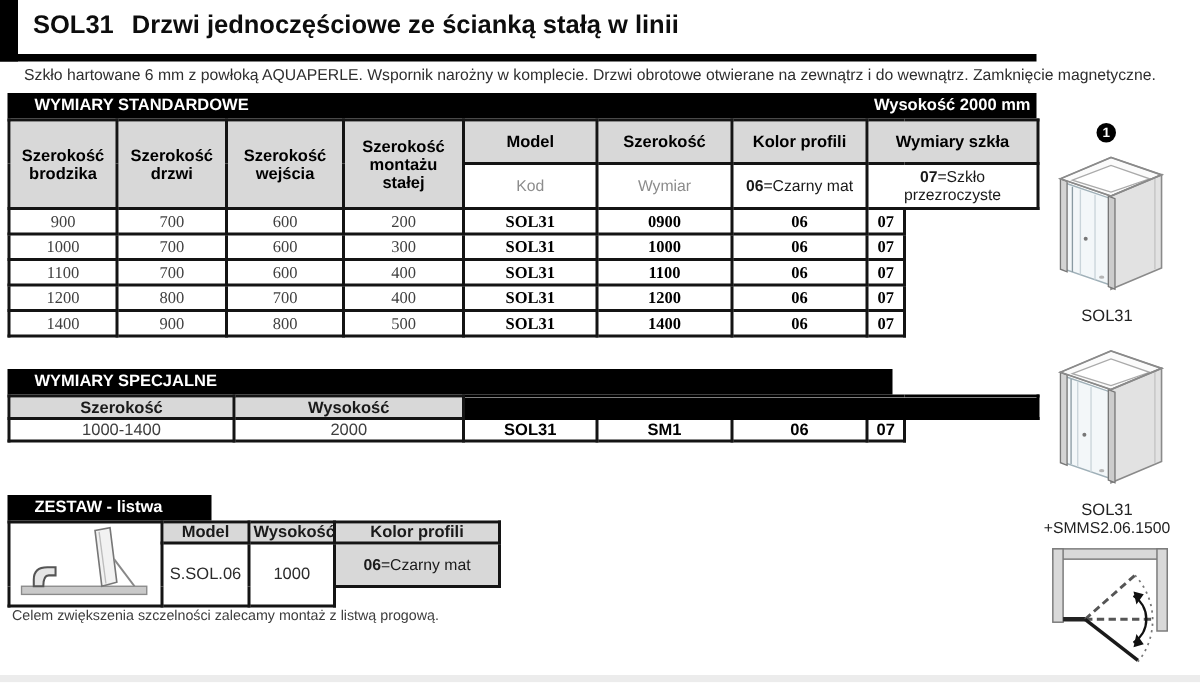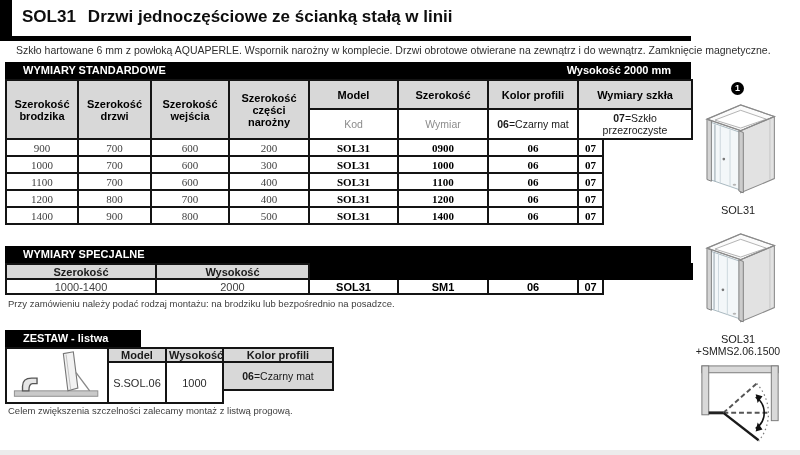--- a/index.html
+++ b/index.html
@@ -10,23 +10,23 @@
   
   .corner-bar{position:absolute;left:0;top:0;width:12px;height:41px;background:#000;}
   .title-underline{position:absolute;left:0;top:36px;width:691px;height:5px;background:#000;}
   .title{position:absolute;left:22px;top:7px;margin:0;font-size:17px;font-weight:bold;color:#0d0d0d;white-space:nowrap;}
   .title .tcode{margin-right:12px;}
   .subtitle{position:absolute;left:16px;top:44px;margin:0;font-size:10.5px;color:#2e2e2e;white-space:nowrap;}
   
   .band{position:absolute;left:5px;height:17px;background:#000;color:#fff;font-size:11px;font-weight:bold;
         line-height:17px;padding-left:18px;box-sizing:border-box;}
   .band-std{top:62px;width:686px;}
-  .band-spec{top:246px;width:686px;}
+  .band-spec{top:246px;width:590px;}
   .band-zestaw{top:330px;width:136px;}
-  .band-right{position:absolute;right:20px;top:0;}
+  .band-right{position:absolute;right:4px;top:0;}
   
   table.tbl{position:absolute;border-collapse:collapse;table-layout:fixed;left:5px;}
   table.tbl td,table.tbl th{border:2px solid #141414;padding:0 2px;text-align:center;vertical-align:middle;
         font-size:11px;overflow:hidden;}
   .main-tbl{top:79px;width:686px;}
   .main-tbl th.gh{background:#d8d8d8;font-weight:bold;color:#000;height:27px;line-height:12px;}
   .main-tbl .hrow2 td{height:28px;font-size:10.5px;background:#fff;font-weight:normal;}
   .main-tbl .graytext{color:#8c8c8c;text-align:center;}
   .main-tbl .drow td{height:15px;font-family:Liberation Serif, serif;}
   td.num{color:#3f3f3f;font-weight:normal;}
@@ -87,21 +87,21 @@
         <col style="width:90px">
         <col style="width:90px">
         <col style="width:25px">
         <col style="width:89px">
     </colgroup>
     <tbody>
       <tr>
         <th class="gh" rowspan="2">Szerokość brodzika</th>
         <th class="gh" rowspan="2">Szerokość drzwi</th>
         <th class="gh" rowspan="2">Szerokość wejścia</th>
-        <th class="gh" rowspan="2">Szerokość części narożny</th>
+        <th class="gh" rowspan="2">Szerokość montażu stałej</th>
         <th class="gh">Model</th>
         <th class="gh">Szerokość</th>
         <th class="gh">Kolor profili</th>
         <th class="gh" colspan="2">Wymiary szkła</th>
       </tr>
       <tr class="hrow2">
         <td class="graytext">Kod</td>
         <td class="graytext">Wymiar</td>
         <td><span class="boldcode">06</span><span>=Czarny mat</span></td>
         <td colspan="2">
@@ -190,21 +190,20 @@
         <td class="num">1000-1400</td>
         <td class="num">2000</td>
         <td class="code">SOL31</td>
         <td class="code">SM1</td>
         <td class="code">06</td>
         <td class="code">07</td>
         <td class="tail"></td>
       </tr>
     </tbody>
   </table>
-  <p class="fnote fn2">Przy zamówieniu należy podać rodzaj montażu: na brodziku lub bezpośrednio na posadzce.</p>
 
   <div class="band band-zestaw">
     <span>ZESTAW - listwa progowa</span>
   </div>
   <table class="tbl zestaw-tbl">
     <colgroup>
       <col style="width:102px">
         <col style="width:58px">
         <col style="width:57px">
         <col style="width:110px">

